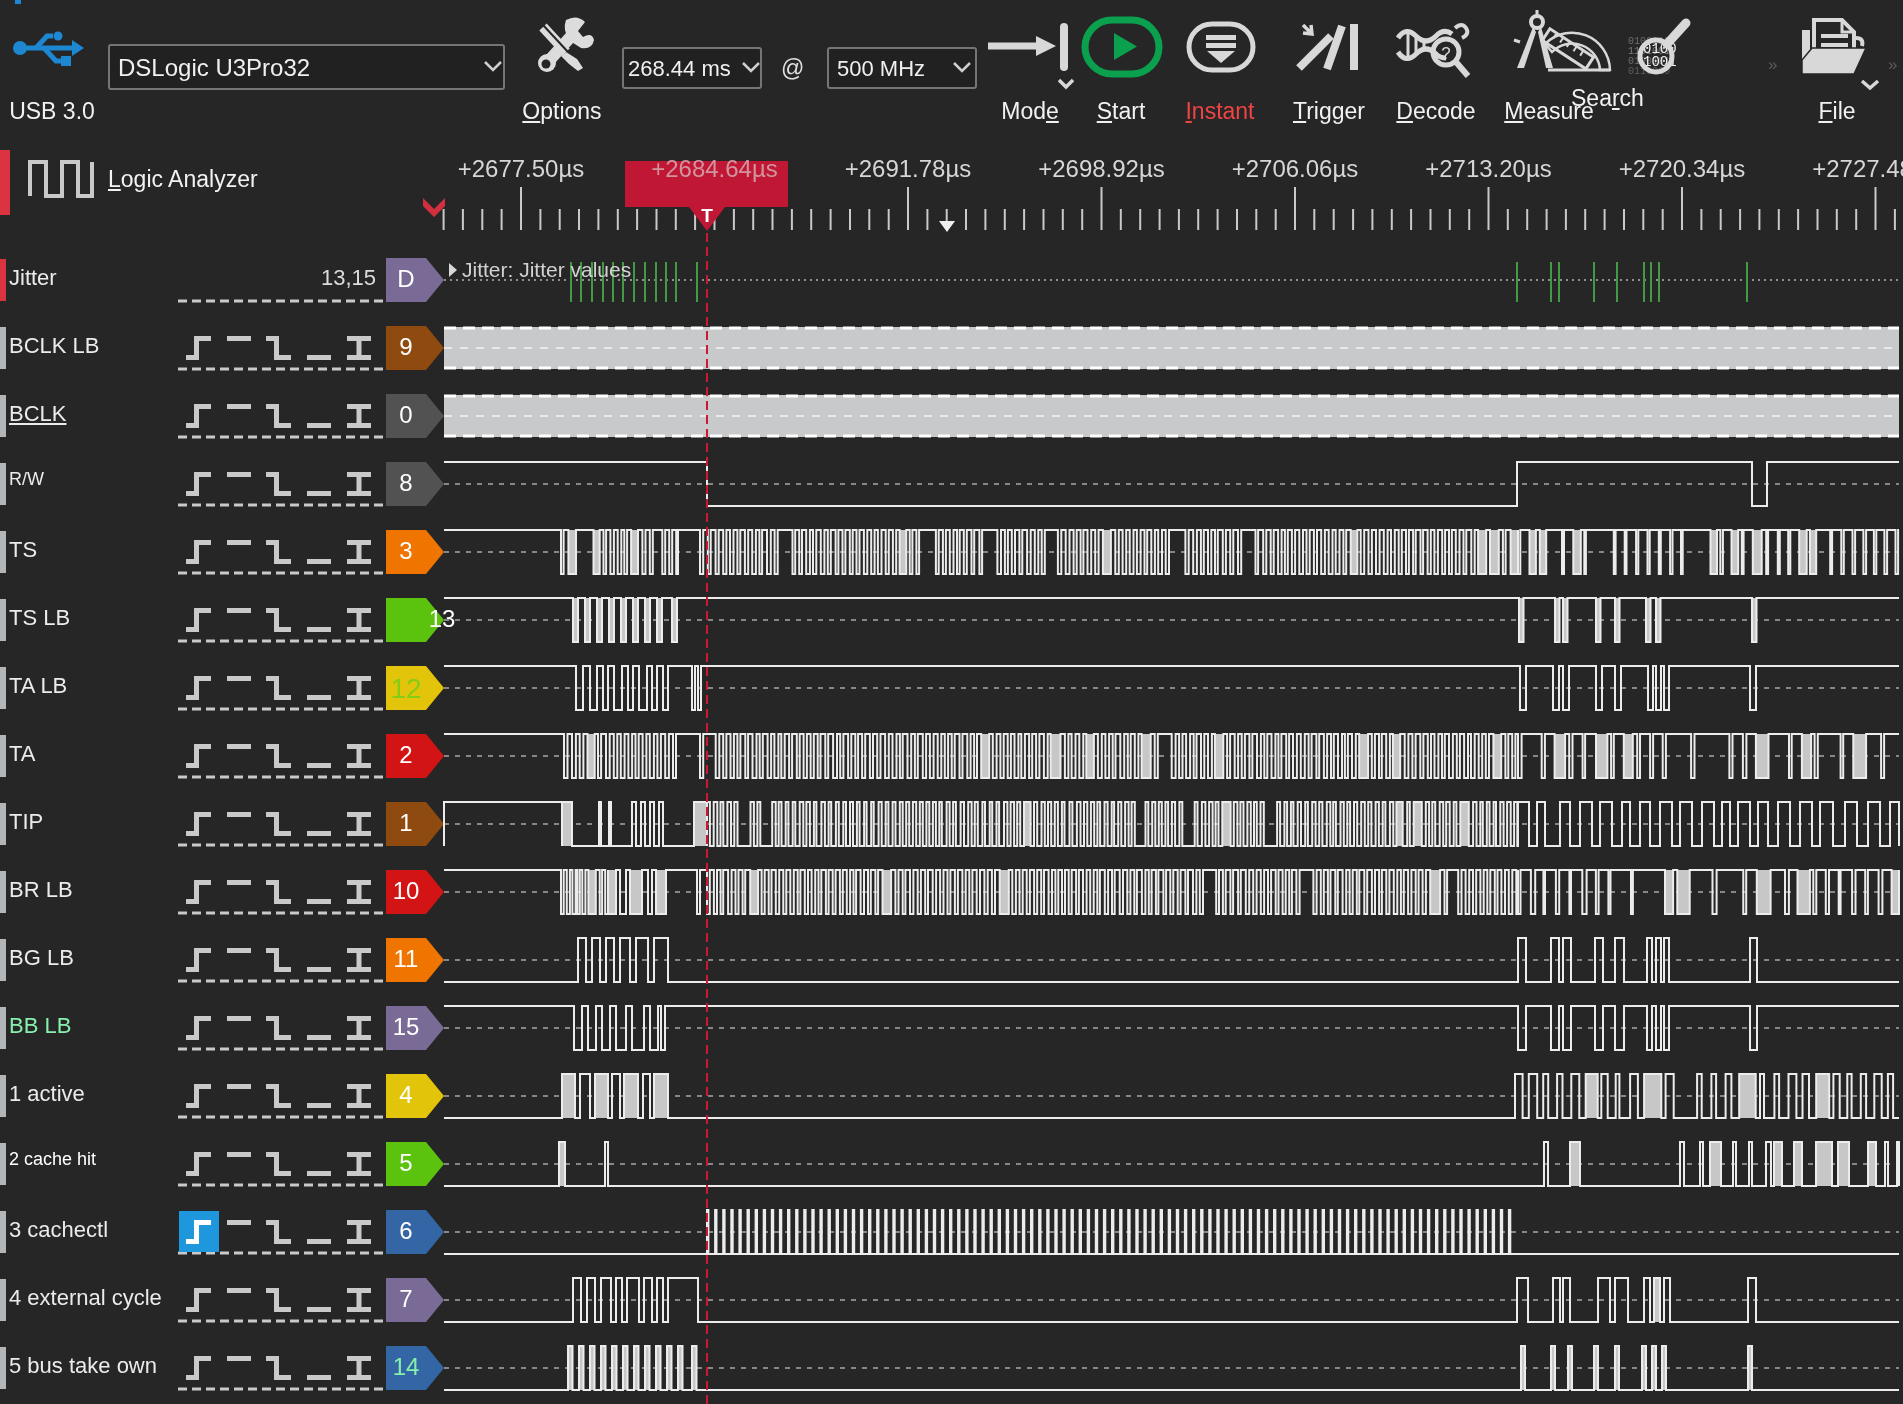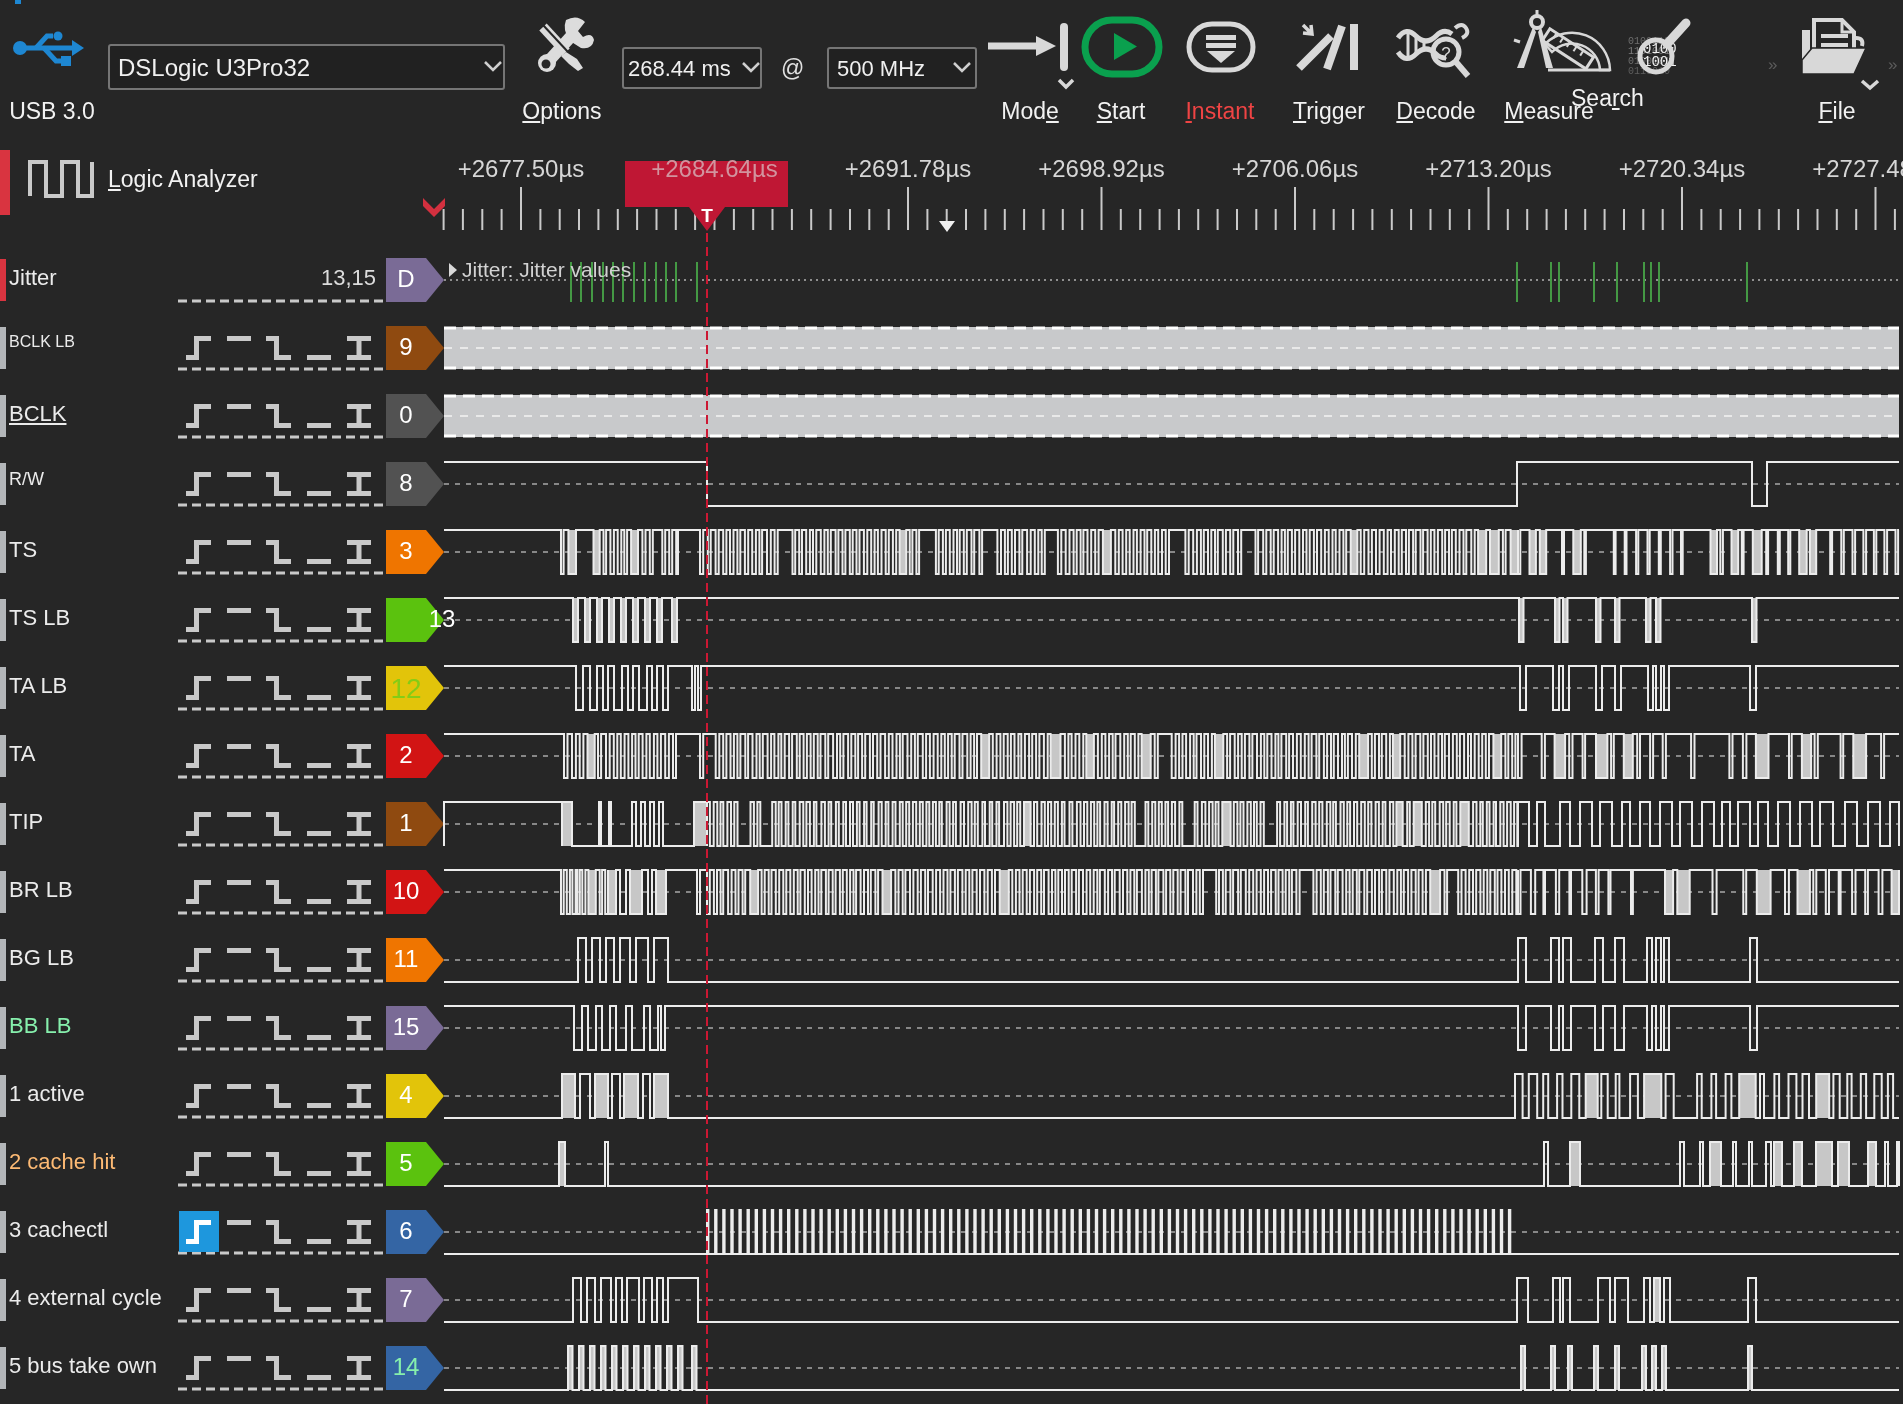--- a/index.html
+++ b/index.html
@@ -508,21 +508,21 @@
     <line x1="1617" y1="262" x2="1617" y2="302" stroke="#449944" stroke-width="2"></line>
     <line x1="1644" y1="262" x2="1644" y2="302" stroke="#449944" stroke-width="2"></line>
     <line x1="1651" y1="262" x2="1651" y2="302" stroke="#449944" stroke-width="2"></line>
     <line x1="1659" y1="262" x2="1659" y2="302" stroke="#449944" stroke-width="2"></line>
     <line x1="1747" y1="262" x2="1747" y2="302" stroke="#449944" stroke-width="2"></line>
     <path d="M449 263 L449 277 L457 270 Z" fill="#d8d8d8"></path>
 <line x1="707" y1="233" x2="707" y2="1404" stroke="#cc1833" stroke-width="2" stroke-dasharray="9 5"></line>
 </svg>
 <div style="position:absolute;left:9px;top:265px;font-size:22px;color:#ebebeb;white-space:nowrap;">Jitter</div>
 <div style="position:absolute;left:386px;top:265px;width:40px;text-align:center;font-size:24px;color:#ffffff;">D</div>
-<div style="position:absolute;left:9px;top:333px;font-size:16px;color:#ebebeb;white-space:nowrap;">BCLK LB</div>
+<div style="position:absolute;left:9px;top:333px;font-size:22px;color:#ebebeb;white-space:nowrap;">BCLK LB</div>
 <div style="position:absolute;left:386px;top:333px;width:40px;text-align:center;font-size:24px;color:#ffffff;">9</div>
 <div style="position:absolute;left:9px;top:401px;font-size:22px;color:#ebebeb;white-space:nowrap;text-decoration:underline;">BCLK</div>
 <div style="position:absolute;left:386px;top:401px;width:40px;text-align:center;font-size:24px;color:#ffffff;">0</div>
 <div style="position:absolute;left:9px;top:469px;font-size:18px;color:#ebebeb;white-space:nowrap;">R/W</div>
 <div style="position:absolute;left:386px;top:469px;width:40px;text-align:center;font-size:24px;color:#ffffff;">8</div>
 <div style="position:absolute;left:9px;top:537px;font-size:22px;color:#ebebeb;white-space:nowrap;">TS</div>
 <div style="position:absolute;left:386px;top:537px;width:40px;text-align:center;font-size:24px;color:#ffffff;">3</div>
 <div style="position:absolute;left:9px;top:605px;font-size:22px;color:#ebebeb;white-space:nowrap;">TS LB</div>
 <div style="position:absolute;left:386px;top:605px;width:40px;text-align:center;font-size:24px;color:#ffffff;margin-left:36px;">13</div>
 <div style="position:absolute;left:9px;top:673px;font-size:22px;color:#ebebeb;white-space:nowrap;">TA LB</div>
@@ -532,21 +532,21 @@
 <div style="position:absolute;left:9px;top:809px;font-size:22px;color:#ebebeb;white-space:nowrap;">TIP</div>
 <div style="position:absolute;left:386px;top:809px;width:40px;text-align:center;font-size:24px;color:#ffffff;">1</div>
 <div style="position:absolute;left:9px;top:877px;font-size:22px;color:#ebebeb;white-space:nowrap;">BR LB</div>
 <div style="position:absolute;left:386px;top:877px;width:40px;text-align:center;font-size:24px;color:#ffffff;">10</div>
 <div style="position:absolute;left:9px;top:945px;font-size:22px;color:#ebebeb;white-space:nowrap;">BG LB</div>
 <div style="position:absolute;left:386px;top:945px;width:40px;text-align:center;font-size:24px;color:#ffffff;">11</div>
 <div style="position:absolute;left:9px;top:1013px;font-size:22px;color:#86efac;white-space:nowrap;">BB LB</div>
 <div style="position:absolute;left:386px;top:1013px;width:40px;text-align:center;font-size:24px;color:#ffffff;">15</div>
 <div style="position:absolute;left:9px;top:1081px;font-size:22px;color:#ebebeb;white-space:nowrap;">1 active</div>
 <div style="position:absolute;left:386px;top:1081px;width:40px;text-align:center;font-size:24px;color:#ffffff;">4</div>
-<div style="position:absolute;left:9px;top:1149px;font-size:22px;color:#fdba74;white-space:nowrap;">2 cache hit</div>
+<div style="position:absolute;left:9px;top:1149px;font-size:18px;color:#ffffff;white-space:nowrap;">2 cache hit</div>
 <div style="position:absolute;left:386px;top:1149px;width:40px;text-align:center;font-size:24px;color:#ffffff;">5</div>
 <div style="position:absolute;left:9px;top:1217px;font-size:22px;color:#ebebeb;white-space:nowrap;">3 cachectl</div>
 <div style="position:absolute;left:386px;top:1217px;width:40px;text-align:center;font-size:24px;color:#ffffff;">6</div>
 <div style="position:absolute;left:9px;top:1285px;font-size:22px;color:#ebebeb;white-space:nowrap;">4 external cycle</div>
 <div style="position:absolute;left:386px;top:1285px;width:40px;text-align:center;font-size:24px;color:#ffffff;">7</div>
 <div style="position:absolute;left:9px;top:1353px;font-size:22px;color:#ebebeb;white-space:nowrap;">5 bus take own</div>
 <div style="position:absolute;left:386px;top:1353px;width:40px;text-align:center;font-size:24px;color:#86efac;">14</div>
 <div style="position:absolute;left:286px;top:265px;width:90px;text-align:right;font-size:22px;color:#dcdcdc;">13,15</div>
 <div style="position:absolute;left:462px;top:258px;font-size:21px;color:#d2d2d2;white-space:nowrap;">Jitter: Jitter values</div>
 <div style="position:absolute;left:431px;top:155px;width:180px;text-align:center;font-size:24px;color:#d6d6d6;">+2677.50µs</div>

